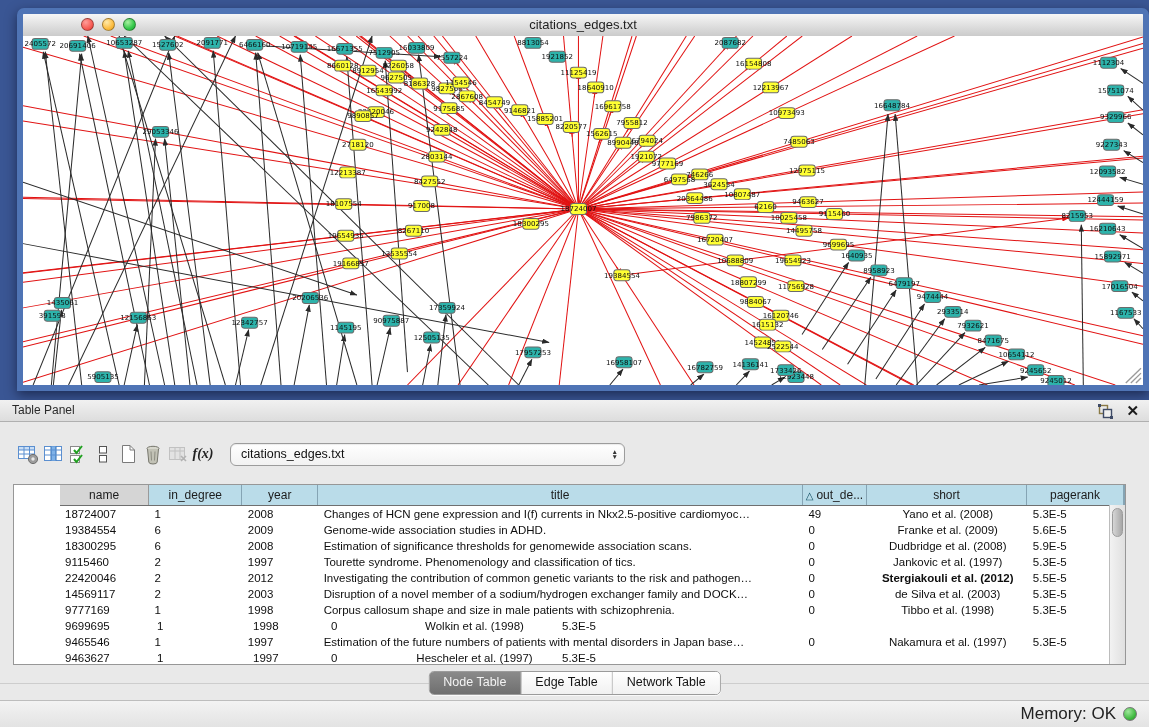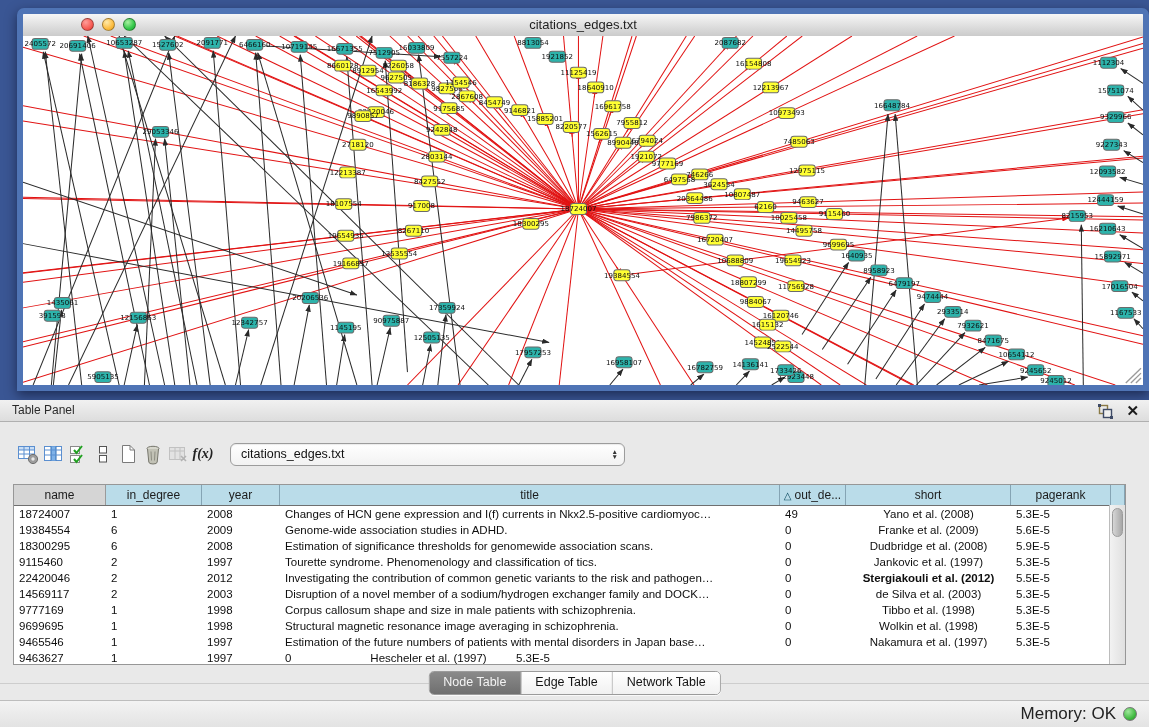--- a/index.html
+++ b/index.html
@@ -35,21 +35,21 @@
   .tool{width:24px;height:24px;display:flex;align-items:center;justify-content:center;}
   .fx{font-family:"Liberation Serif",serif;font-style:italic;font-weight:bold;font-size:14px;color:#222;}
   .combo{margin-left:14px;width:395px;height:23px;box-sizing:border-box;background:linear-gradient(#ffffff,#f2f2f2);
     border:1px solid #9c9c9c;border-radius:6px;display:flex;align-items:center;padding:0 6px 0 10px;
     font-size:12.5px;color:#111;box-shadow:inset 0 1px 1px rgba(0,0,0,.08);}
   .combo .cval{flex:1;overflow:hidden;white-space:nowrap;}
   .stepper{display:flex;flex-direction:column;line-height:5px;font-size:6.5px;color:#333;padding-left:6px;}
 
   
   .tablewrap{position:absolute;left:13px;top:62px;width:1113px;height:181px;box-sizing:border-box;
-    border:1px solid #979797;background:#fff;overflow:hidden;}
+    border:1px solid #979797;background:#fff;overflow:hidden;padding-left:46px;}
   .thead{display:flex;height:20px;background:#badce9;border-bottom:1px solid #6f6f6f;}
   .th{box-sizing:border-box;border-right:1px solid #85a4b4;font-size:12px;color:#1c1c1c;
     display:flex;align-items:center;justify-content:center;overflow:hidden;white-space:nowrap;}
   .th.sel{background:#d5d5d5;border-right:1px solid #9a9a9a;}
   .sortglyph{color:#0c4a5e;font-size:10px;margin-right:3px;}
   .tbody{position:relative;}
   .tr{display:flex;height:16px;align-items:center;}
   .td{box-sizing:border-box;padding:0 5px;font-size:11.5px;color:#0e0e0e;
     overflow:hidden;white-space:nowrap;}
   .td.center{text-align:center;}
@@ -971,21 +971,20 @@
             <div class="td" style="width: 78px;">1998</div>
             <div class="td" style="width: 500px;">Corpus callosum shape and size in male patients with schizophrenia.</div>
             <div class="td" style="width: 66px;">0</div>
             <div class="td center" style="width: 165px;">Tibbo et al. (1998)</div>
             <div class="td" style="width: 100px;">5.3E-5</div>
           </div>
           <div class="tr">
             <div class="td" style="width: 92px;">9699695</div>
             <div class="td" style="width: 96px;">1</div>
             <div class="td" style="width: 78px;">1998</div>
-            <div class="td" style="width: 500px;">Structural magnetic resonance image averaging in schizophrenia.</div>
             <div class="td" style="width: 66px;">0</div>
             <div class="td center" style="width: 165px;">Wolkin et al. (1998)</div>
             <div class="td" style="width: 100px;">5.3E-5</div>
           </div>
           <div class="tr">
             <div class="td" style="width: 92px;">9465546</div>
             <div class="td" style="width: 96px;">1</div>
             <div class="td" style="width: 78px;">1997</div>
             <div class="td" style="width: 500px;">Estimation of the future numbers of patients with mental disorders in Japan base…</div>
             <div class="td" style="width: 66px;">0</div>

